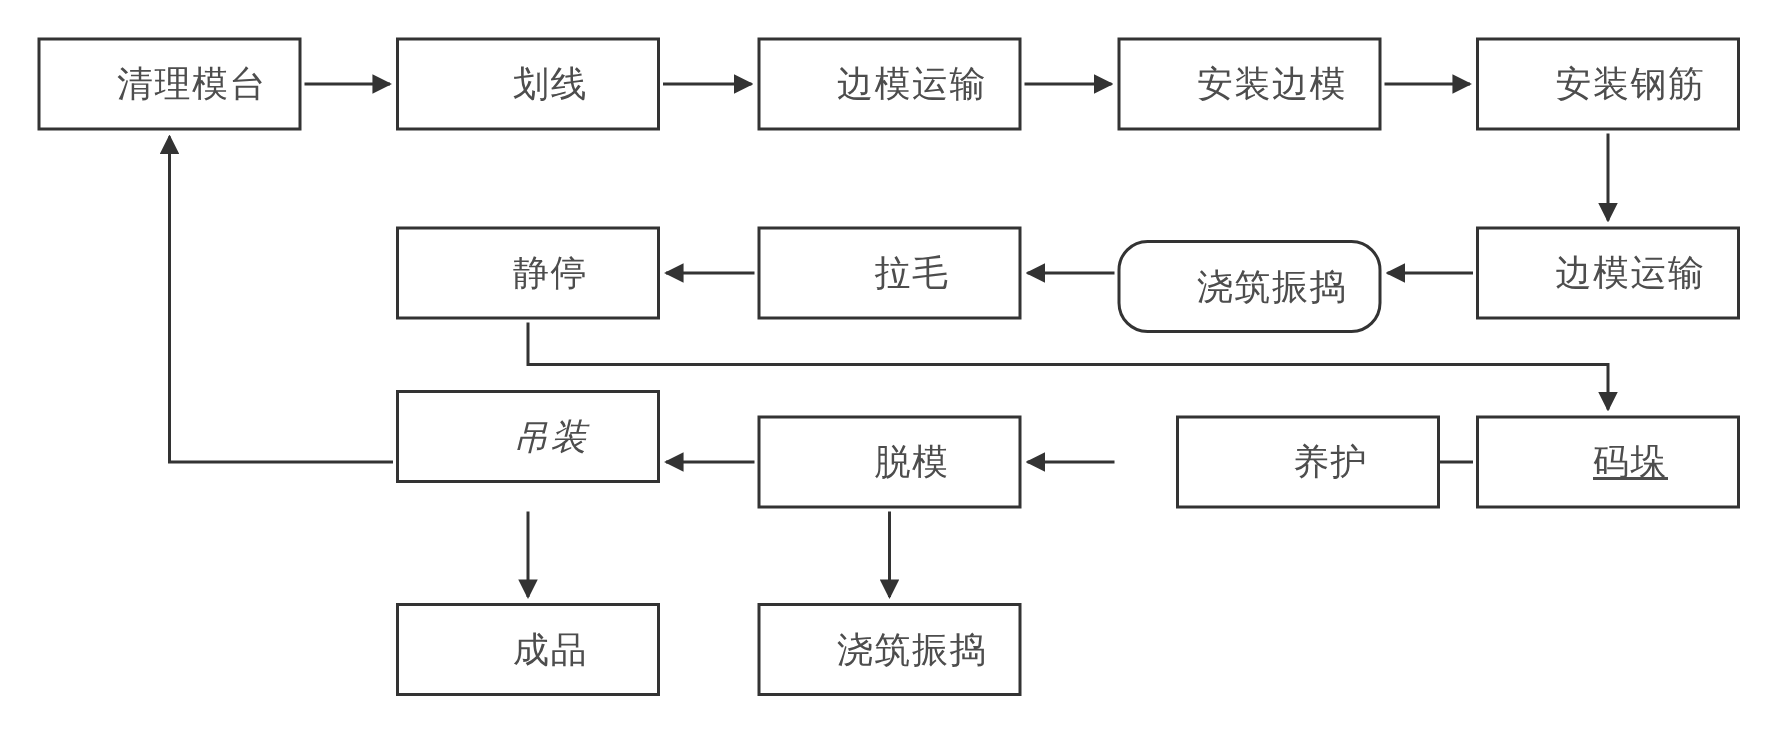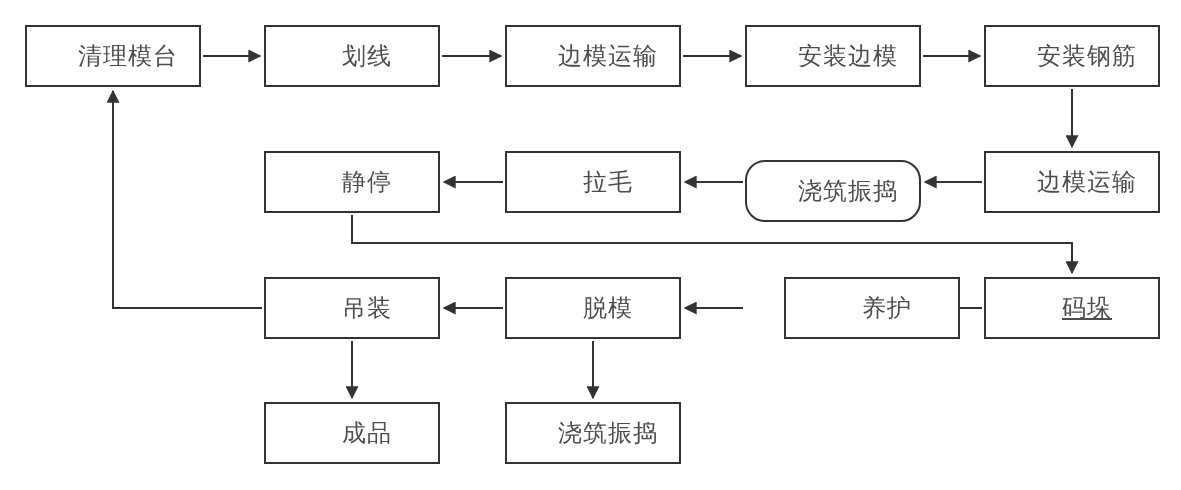--- a/index.html
+++ b/index.html
@@ -41,21 +41,21 @@
   
   .p-r1c1 { left: 25px;  top: 25px; }
   .p-r1c2 { left: 264px; top: 25px; }
   .p-r1c3 { left: 505px; top: 25px; }
   .p-r1c4 { left: 745px; top: 25px; }
   .p-r1c5 { left: 984px; top: 25px; }
   .p-r2c2 { left: 264px; top: 151px; }
   .p-r2c3 { left: 505px; top: 151px; }
   .p-r2c4 { left: 745px; top: 160px; border-radius: 20px; }
   .p-r2c5 { left: 984px; top: 151px; }
-  .p-r3c2 { left: 264px; top: 277px; }
+  .p-r3c2 { left: 264px; top: 260px; font-style: italic; }
   .p-r3c3 { left: 505px; top: 277px; }
   .p-r3c4 { left: 784px; top: 277px; }
   .p-r3c5 { left: 984px; top: 277px; text-decoration: underline; }
   .p-r4c2 { left: 264px; top: 402px; }
   .p-r4c3 { left: 505px; top: 402px; }
   .edge {
     stroke: #333333;
     stroke-width: 2;
     fill: none;
   }

